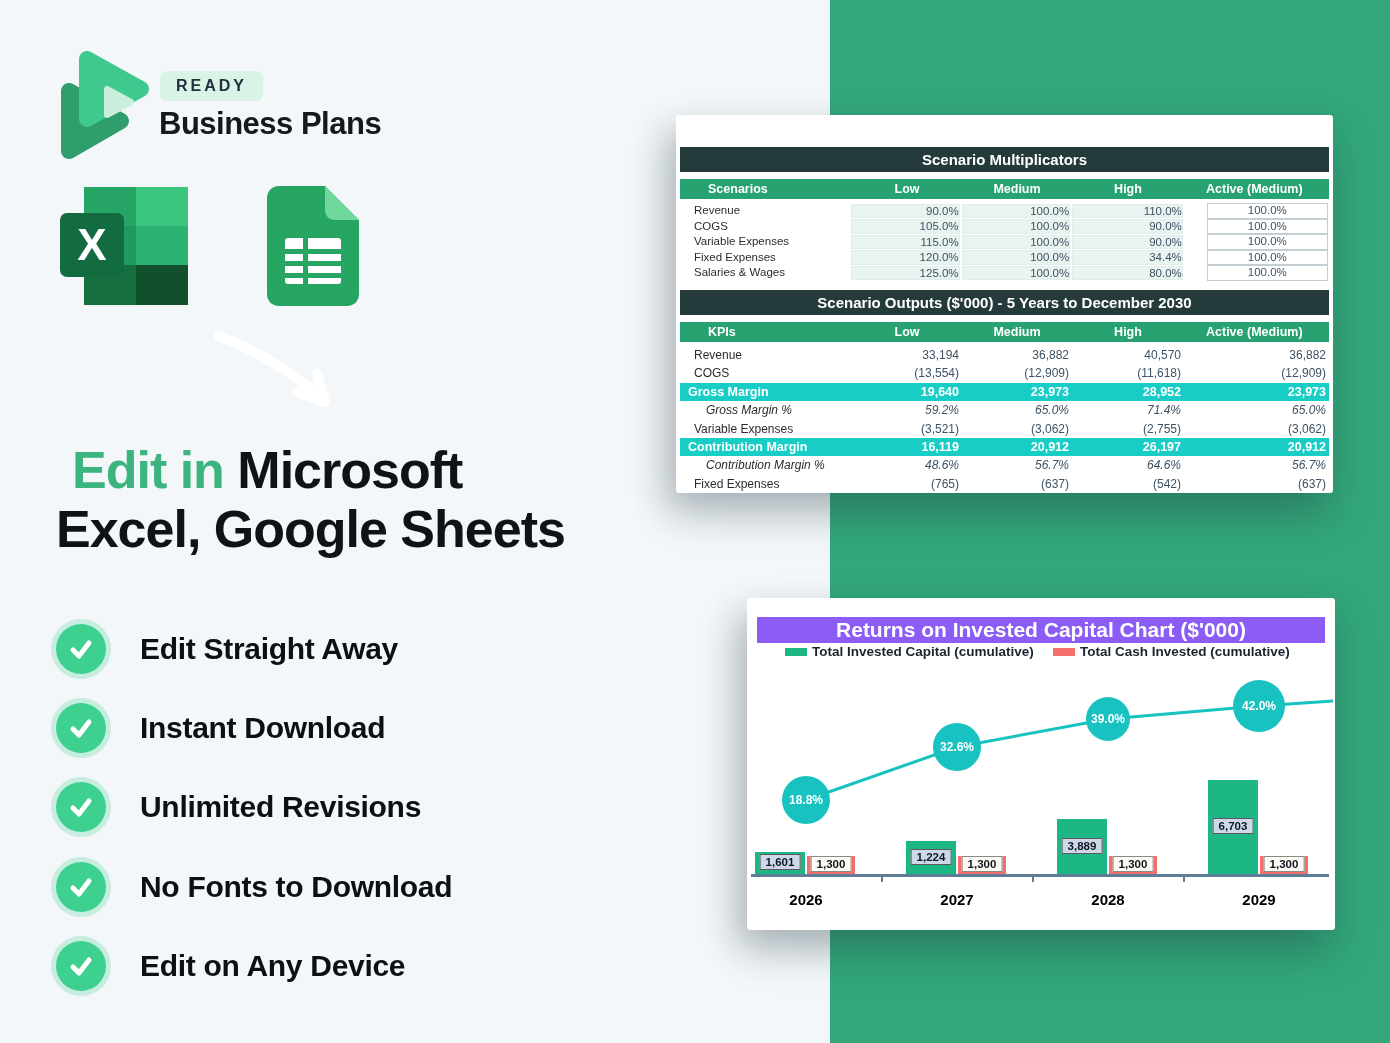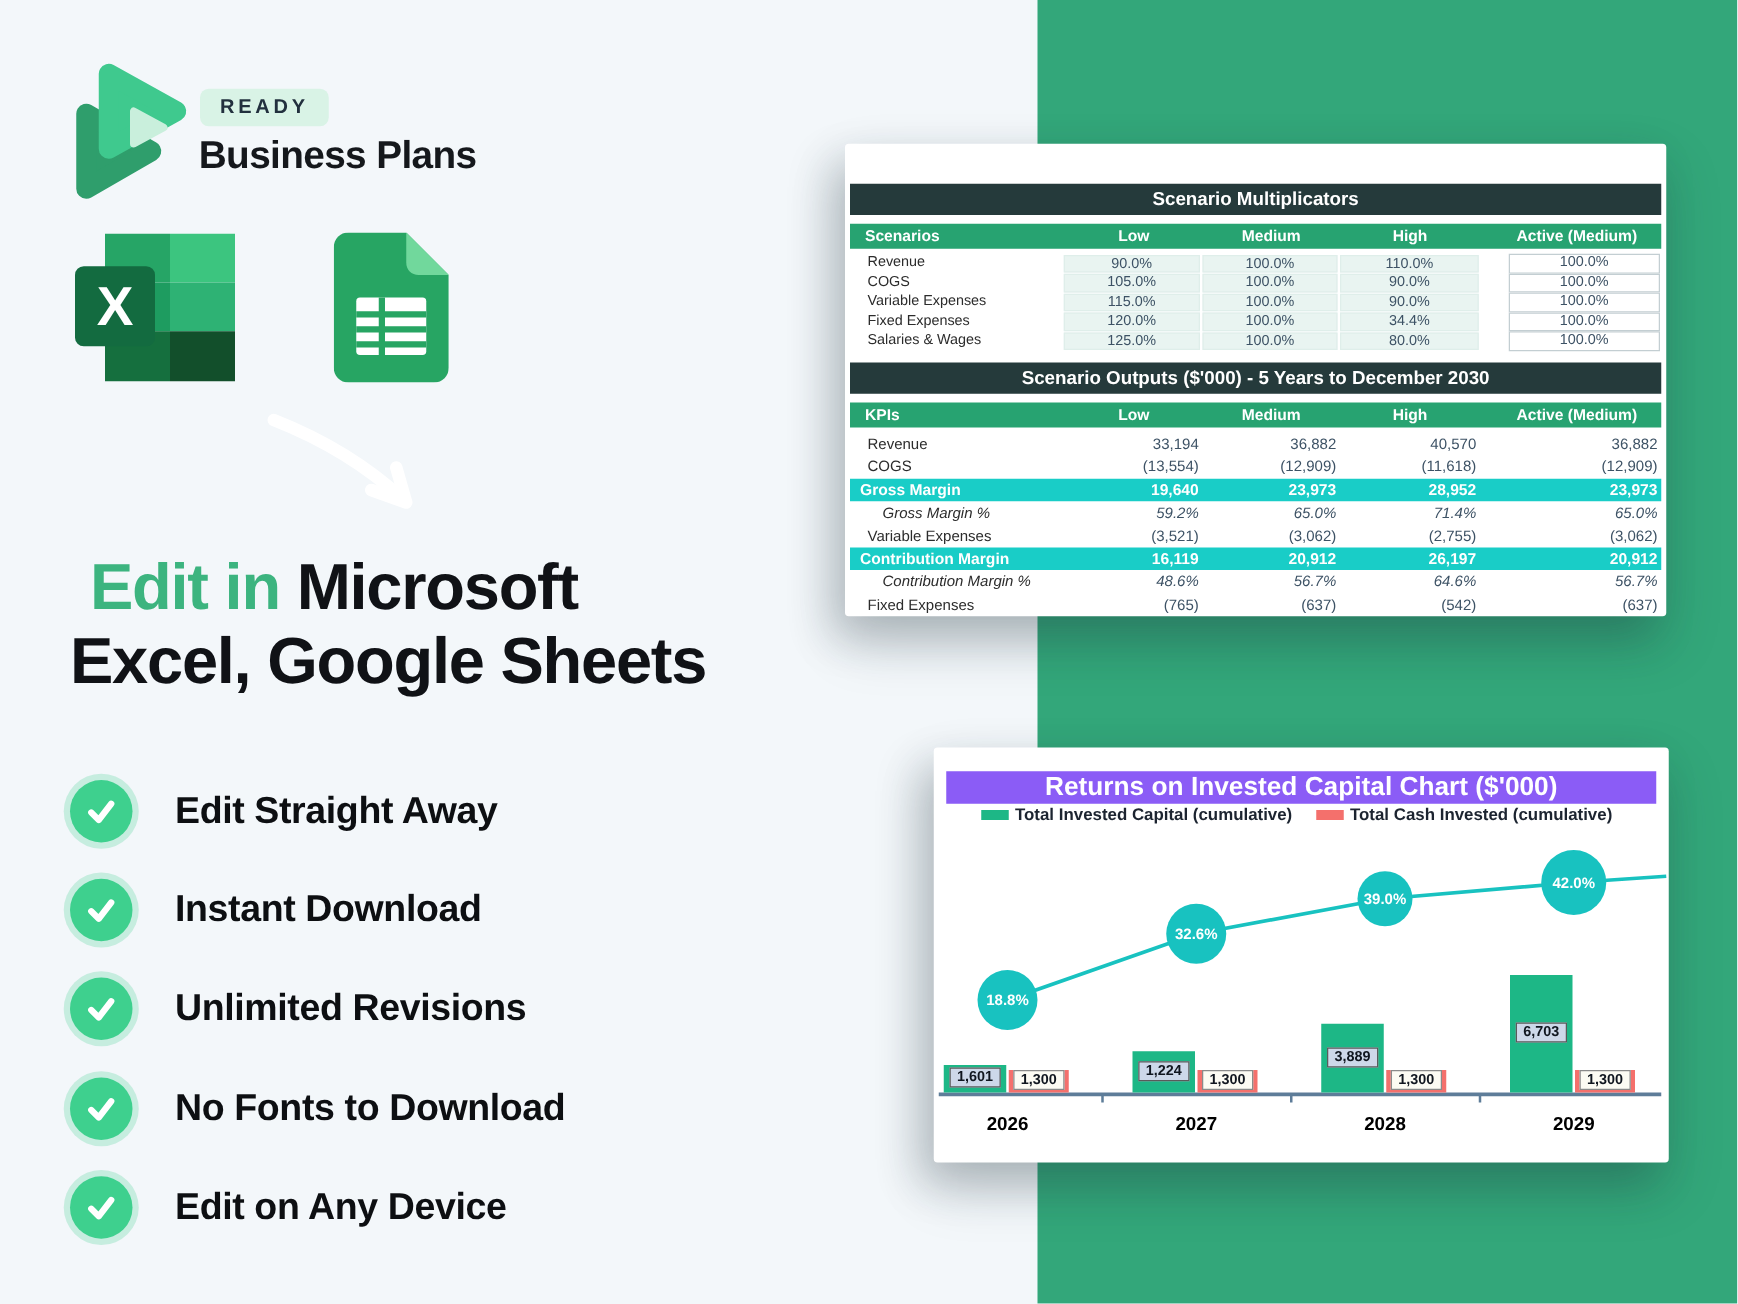--- a/index.html
+++ b/index.html
@@ -38,24 +38,24 @@
   .card2 { left:747px; top:598px; width:588px; height:332px; }
 
   .bar-title { position:absolute; left:4px; width:649px; height:25px; background:#253a3b; color:#fff;
                font-size:15px; font-weight:700; text-align:center; line-height:25px; }
   .grow { position:absolute; left:4px; width:649px; height:20px; background:#27a371; color:#fff;
           font-size:12.5px; font-weight:700; display:flex; align-items:center; }
 
   .trow { position:absolute; left:4px; width:649px; display:flex; }
   .cl { width:172px; } .cv1{ width:110px; } .cv2{ width:110px; } .cv3{ width:112px; }
   .cg { width:22px; } .ca { width:123px; }
-  .hcenter { text-align:center; } .hright { text-align:center; padding-right:12px; } .hleft { padding-left:12px; }
+  .hcenter { text-align:center; } .hright { text-align:left; padding-right:12px; } .hleft { padding-left:28px; }
 
   .mrow { height:15.6px; line-height:15.6px; font-size:11.5px; color:#2c2c2c; }
-  .mrow .cell { background:#e9f4f1; border:0.5px solid #dfeeea; text-align:center; color:#3d5265; margin:0.5px 1px; line-height:13.6px; }
+  .mrow .cell { background:#e9f4f1; border:0.5px solid #dfeeea; text-align:right; color:#3d5265; margin:0.5px 1px; line-height:13.6px; }
   .mrow .acell { background:#fff; border:1px solid #c3ced2; text-align:center; color:#3d5265; margin:0 1px; line-height:13.6px; }
   .mrow .cl { padding-left:14px; }
 
   .orow { height:18.4px; line-height:18.4px; font-size:12px; color:#2c2c2c; }
   .orow .cl { padding-left:14px; }
   .orow .num { text-align:right; padding-right:3px; color:#3d5265; }
   .orow.hl { background:#19cdc7; color:#fff; font-weight:700; font-size:12.5px; }
   .orow.hl .cl { padding-left:8px; }
   .orow.hl .num { color:#fff; }
   .orow.it { font-style:italic; }

